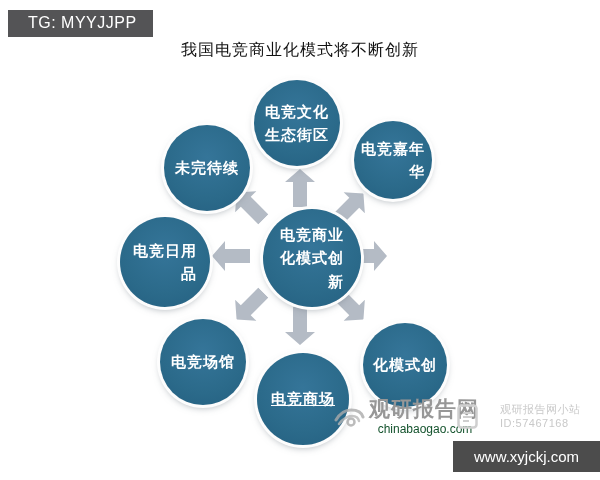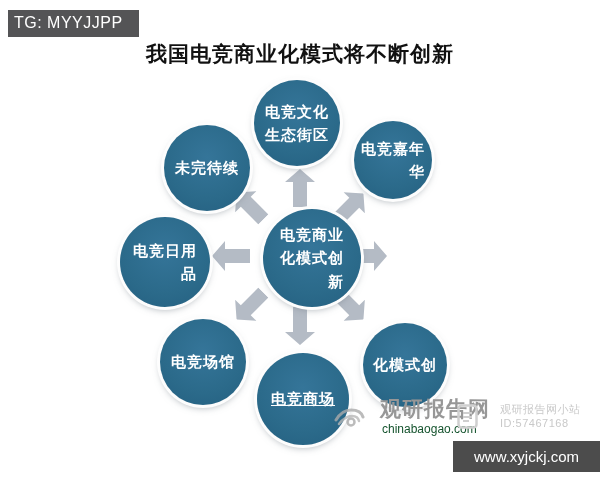--- a/index.html
+++ b/index.html
@@ -4,27 +4,27 @@
 <style>
   * { margin:0; padding:0; box-sizing:border-box; }
   html,body { background:#fff; }
   #stage {
     position:relative; width:600px; height:480px; background:#ffffff;
     overflow:hidden; font-family:"Liberation Sans","DejaVu Sans",sans-serif;
   }
   
   .badge {
     position:absolute; left:8px; top:10px; background:#545456; color:#fff;
-    font-size:16px; padding:4px 16px 5px 6px; letter-spacing:.5px;
+    font-size:16px; padding:4px 16px 5px 20px; letter-spacing:.5px;
   }
   
   .title {
     position:absolute; top:40px; left:0; width:100%; text-align:center;
-    font-family:"Liberation Serif","DejaVu Serif",serif; font-weight:bold;
-    font-size:21px; color:#111; letter-spacing:1px;
+    font-family:"Liberation Serif","DejaVu Serif",serif; font-weight:normal;
+    font-size:16px; color:#111; letter-spacing:1px;
   }
   
   .node {
     position:absolute; border-radius:50%;
     transform:translate(-50%,-50%);
     display:flex; align-items:center; justify-content:center; text-align:right;
     color:#fff; font-weight:bold; font-size:15px; letter-spacing:1px;
     line-height:1.55; white-space:pre-line;
     background:radial-gradient(circle at 50% 38%, #357599 0%, #2b6a8a 60%, #245f80 100%);
     box-shadow:0 0 0 3px #fdfdfd, 0 3px 7px rgba(110,120,130,.55);
@@ -40,21 +40,21 @@
   .n-left   { left:165px; top:262px; width:90px; height:90px; }
   .n-tl     { left:207px; top:168px; width:86px; height:86px; }
   
   .arrow {
     position:absolute; width:30px; height:38px; z-index:1;
     transform:translate(-50%,-50%) rotate(var(--a));
   }
   
   .wm-site {
     position:absolute; left:334px; top:398px; z-index:5;
-    display:flex; align-items:flex-start; gap:14px;
+    display:flex; align-items:flex-start; gap:3px;text-align:center;
   }
   .wm-site .eye { width:32px; height:32px; margin-top:4px; opacity:.8; }
   .wm-site .name { font-size:21px; font-weight:bold; color:#979797; letter-spacing:1px; line-height:1.05; }
   .wm-site .url  { font-size:12px; color:#14532d; margin-top:2px; padding-left:2px; }
   
   .wm-station {
     position:absolute; left:457px; top:402px; z-index:5;
     display:flex; align-items:center; gap:22px; color:#c9c9c9;
   }
   .wm-station .lines { font-size:11px; line-height:1.3; letter-spacing:.5px; }

